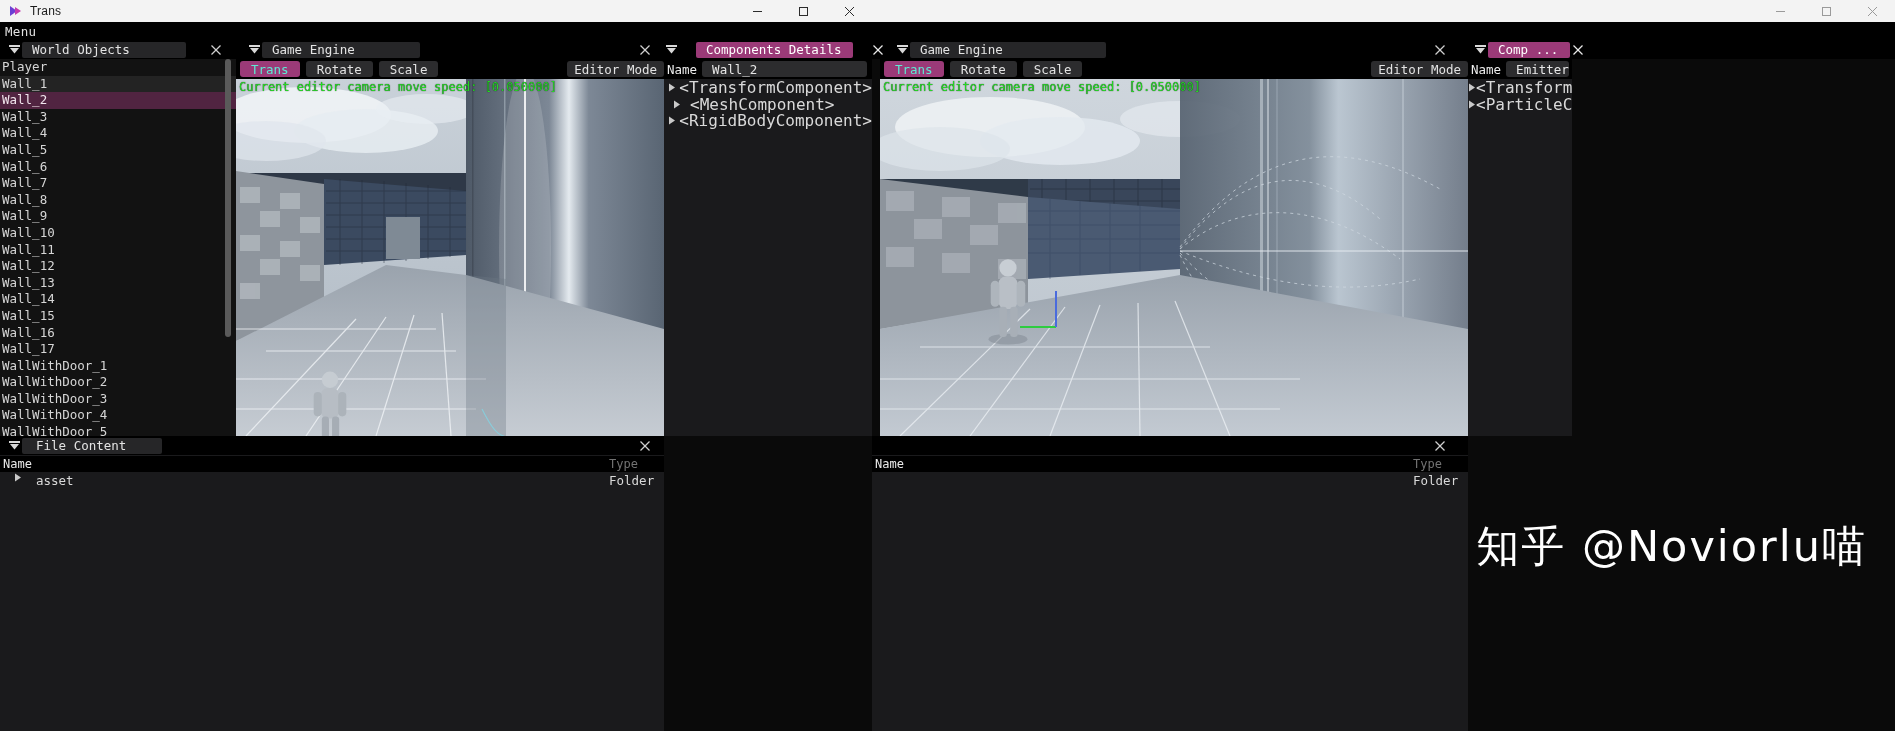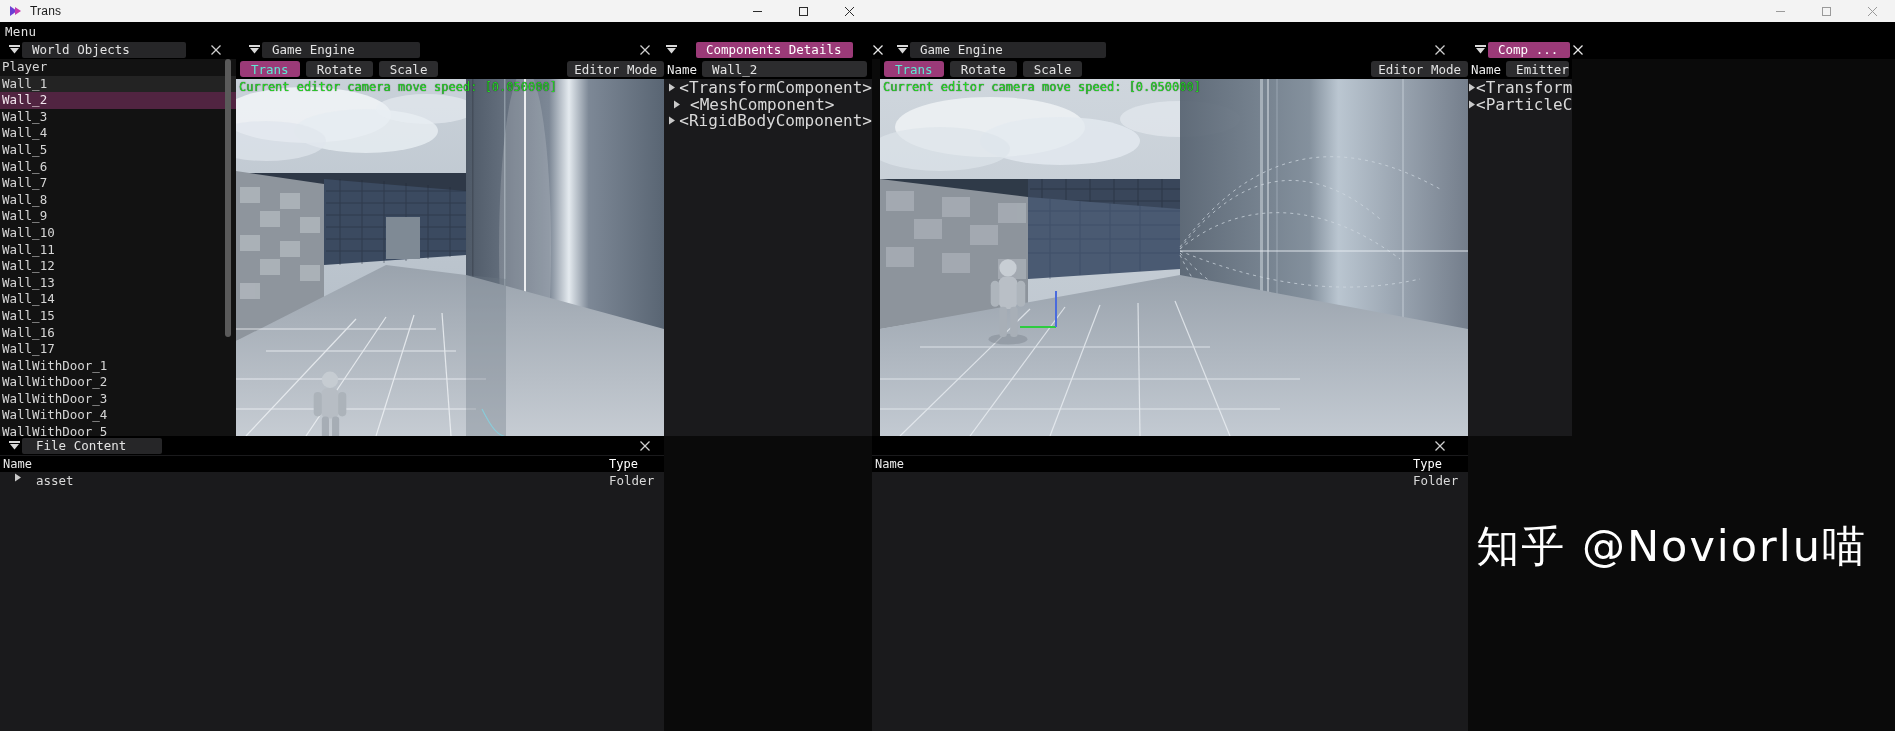--- a/index.html
+++ b/index.html
@@ -102,21 +102,21 @@
   }
   .cd-row { height: 16.7px; display: flex; align-items: center; font-size: 16px; color: #d9d9d9; }
   .cd-arrow { width: 26px; display: flex; align-items: center; justify-content: center; }
   .cd-arrow svg { display: block; }
 
   
   .fc-panel { position: absolute; left: 0; top: 436px; width: 664px; height: 295px; background: #1a1a1c; }
   .fc-dock { position: relative; height: 19px; background: #000; }
   .fc-head { display: flex; height: 16px; background: #000; margin-top: 1px; }
   .fc-col-name { flex: 1; font-size: 12px; color: #eaeaea; padding-left: 3px; line-height: 16px; }
-  .fc-col-type { width: 55px; font-size: 12px; color: #ffffff; line-height: 16px; }
+  .fc-col-type { width: 55px; font-size: 12px; color: #737373; line-height: 16px; }
   .fc-row { display: flex; height: 17px; align-items: center; font-size: 12.5px; color: #d9d9d9; }
   .fc-row-name { flex: 1; display: flex; align-items: flex-start; }
   .fc-row-type { width: 55px; }
   .fc-arrow { width: 36px; display: flex; align-items: center; justify-content: center; }
 
   .fc-filler { position: absolute; left: 664px; top: 436px; width: 208px; height: 295px; background: #0a0a0a; }
 
   
   .win2 { position: absolute; left: 872px; top: 0; width: 1023px; height: 731px; background: #0a0a0a; z-index: 1; }
   .w2-title { height: 22px; background: #f3f3f3; display: flex; justify-content: flex-end; }

